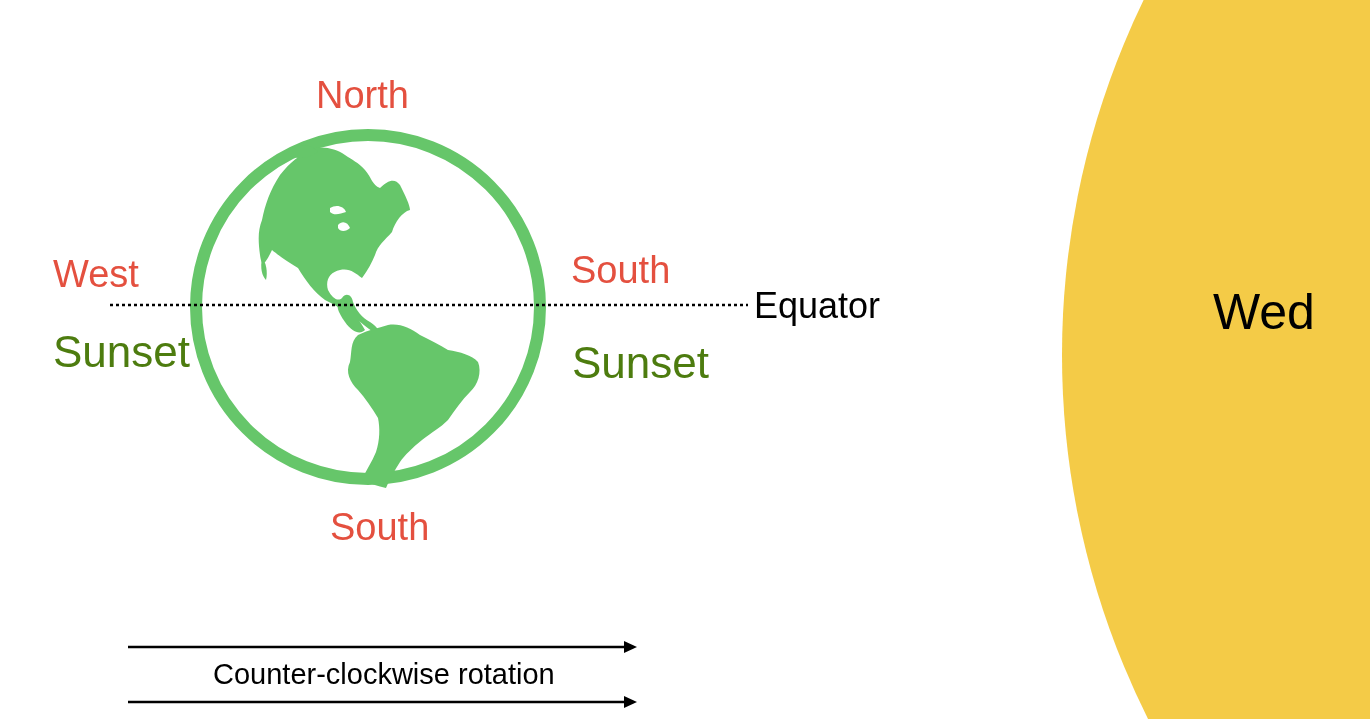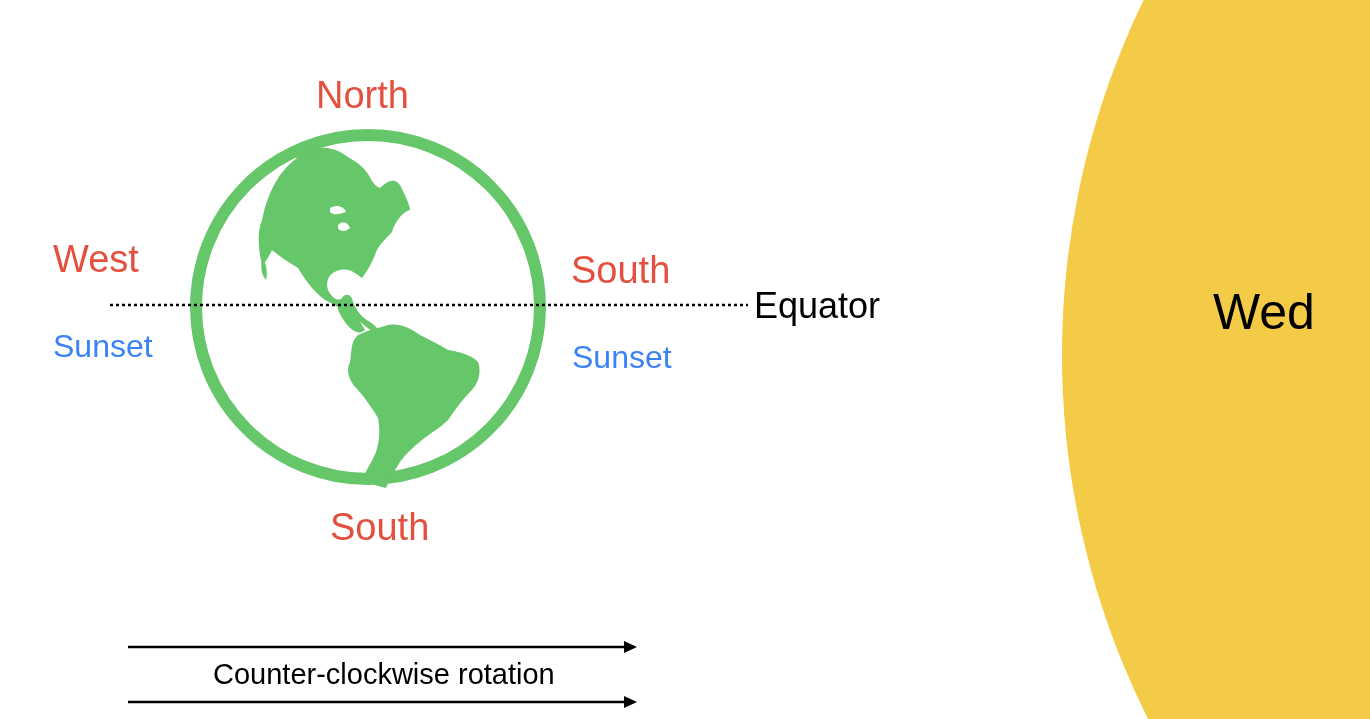--- a/index.html
+++ b/index.html
@@ -3,21 +3,21 @@
   <meta charset="utf-8">
   <style>
     html, body { margin: 0; padding: 0; }
     body {
       width: 1370px; height: 719px; overflow: hidden; position: relative;
       background: #ffffff;
       font-family: "Liberation Sans", "DejaVu Sans", sans-serif;
     }
     .abs { position: absolute; white-space: nowrap; line-height: 1; }
     .lbl-red { color: #e4503f; font-size: 38px; }
-    .lbl-orange { color: #3b82f6; font-size: 32px; }
+    .lbl-orange { color: #4d7c0f; font-size: 44px; }
     .lbl-black { color: #000000; }
     svg.layer { position: absolute; left: 0; top: 0; }
   </style>
 </head>
 <body>
 
 <svg class="layer" width="1370" height="719">
   <circle cx="1875" cy="355" r="813" fill="#f4cb47"></circle>
 </svg>
 
@@ -59,19 +59,19 @@
     <polygon points="624,641 637,647 624,653" fill="#000"></polygon>
   </g>
   <g>
     <line x1="128" y1="702" x2="626" y2="702" stroke="#000" stroke-width="2.5"></line>
     <polygon points="624,696 637,702 624,708" fill="#000"></polygon>
   </g>
 </svg>
 
 <div class="abs lbl-red" style="left:316px; top:76px;">North</div>
 <div class="abs lbl-red" style="left:330px; top:508px;">South</div>
-<div class="abs lbl-red" style="left:53px; top:240px;">West</div>
+<div class="abs lbl-red" style="left:53px; top:255px;">West</div>
 <div class="abs lbl-red" style="left:571px; top:251px;">South</div>
 <div class="abs lbl-orange" style="left:53px; top:330px;">Sunset</div>
 <div class="abs lbl-orange" style="left:572px; top:341px;">Sunset</div>
 <div class="abs lbl-black" style="left:754px; top:288px; font-size:36px;">Equator</div>
 <div class="abs lbl-black" style="left:1213px; top:287px; font-size:50px;">Wed</div>
 <div class="abs lbl-black" style="left:213px; top:660px; font-size:29px;">Counter-clockwise rotation</div>
 
 </body></html>

